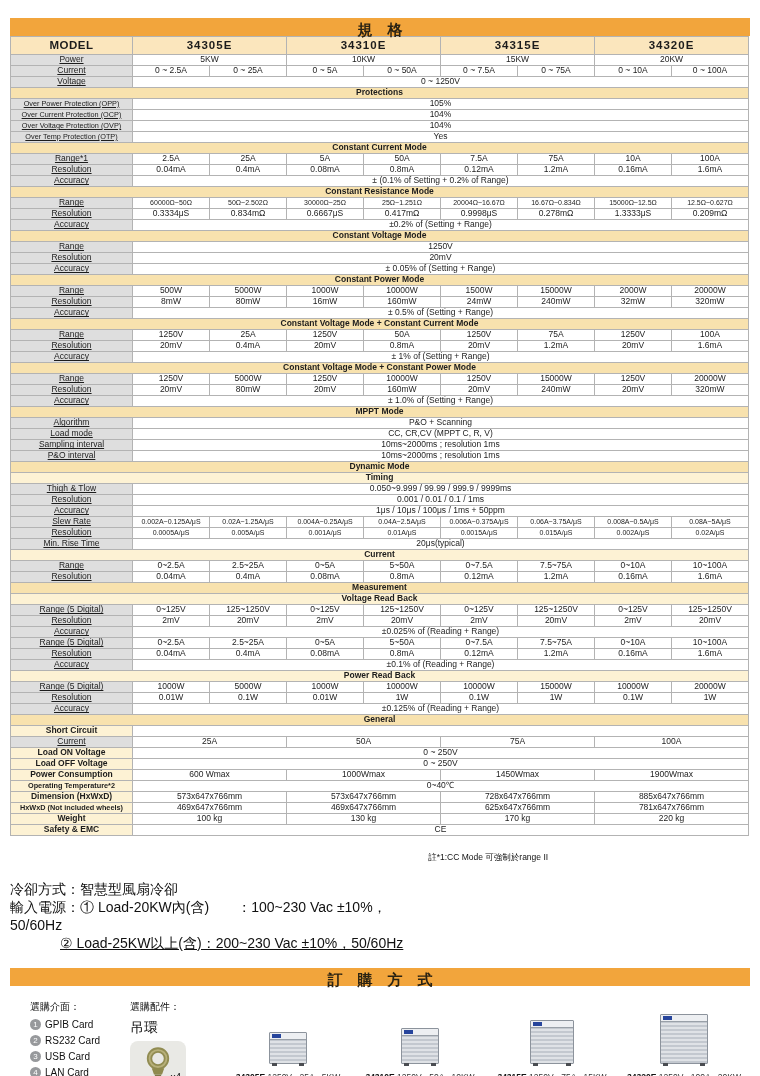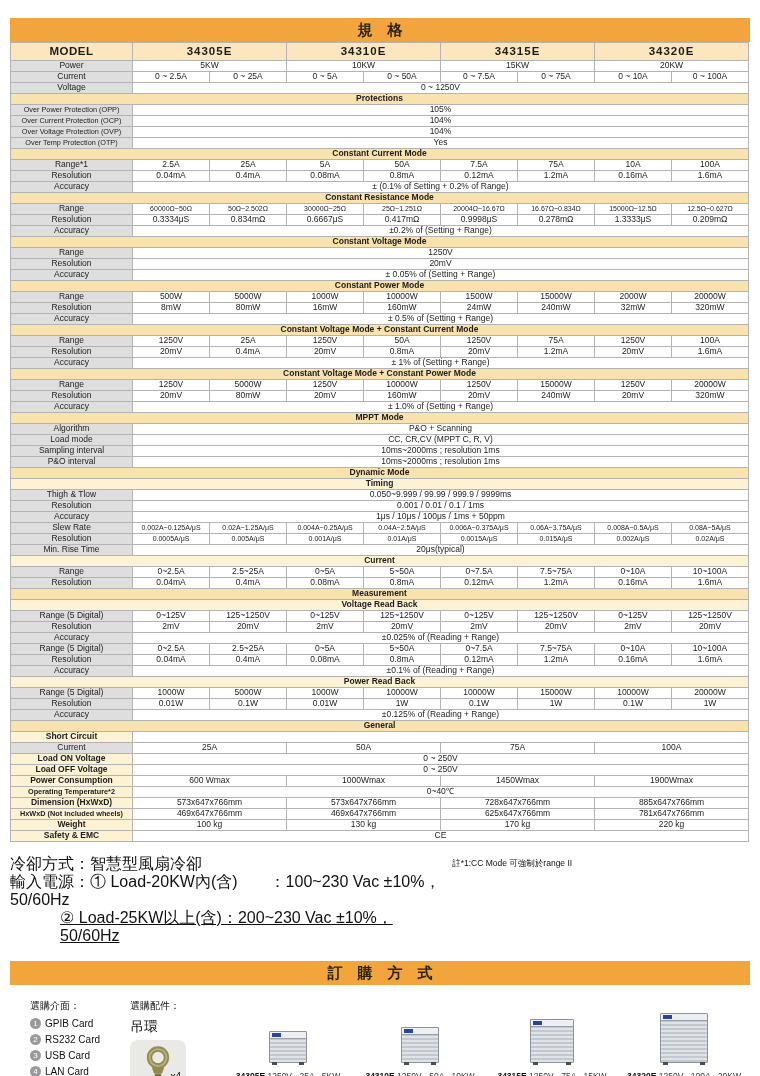--- a/index.html
+++ b/index.html
@@ -1,37 +1,37 @@
 <!DOCTYPE html>
 <html><head>
 <meta charset="utf-8">
 <style>
   html,body { margin:0; padding:0; background:#ffffff; }
   body { width:760px; height:1076px; font-family:"Liberation Sans", sans-serif; color:#222; overflow:hidden; }
   .page { padding:18px 10px 0 10px; }
 
-  .banner { width:740px; height:24px; background:#f2a53c; text-align:center;
+  .banner { width:740px; height:18px; background:#f2a53c; text-align:center;
             font-weight:bold; font-size:15px; line-height:23px; color:#2b2313; }
 
   table.spec { border-collapse:collapse; width:683px; table-layout:fixed; margin-top:0; }
   table.spec td { border:1px solid #b3b3b3; font-size:8.5px; line-height:1.1; height:10px;
                   padding:0 1px; text-align:center; white-space:nowrap; overflow:hidden; color:#1c1c1c; }
   td.lab { text-align:left; padding-left:3px; }
-  td.lab.g { background:#dedede; }
+  td.lab.g { background:#dedede;text-decoration:underline; }
   td.lab.c { background:#fdf2d4; font-weight:bold; }
   tr.model td { background:#fbe6bd; font-weight:bold; font-size:11.5px; height:17px; letter-spacing:1px; }
   tr.model td.lab { letter-spacing:0.5px; }
   td.sec { background:#f8e2ae; font-weight:bold; text-align:left; padding-left:3px; }
   td.sub { background:#fdf2d4; font-weight:bold; text-align:left; padding-left:3px; }
   tr.sm td { font-size:7px; }
   tr.sm td.lab { font-size:8.5px; }
   tr.sml td.lab { font-size:7.3px; }
 
   .notes { width:740px; display:flex; justify-content:space-between; margin-top:13px; }
-  .notes-left { font-size:16px; line-height:18px; color:#111; }
+  .notes-left { font-size:14px; line-height:18px; color:#111;margin-top:31px; }
   .notes-left .indent { padding-left:50px;text-decoration:underline; }
   .notes-right { font-size:8.5px; line-height:16px; color:#111; width:330px; }
 
   .banner2 { margin-top:16px; }
 
   .ordering { width:740px; display:flex; margin-top:14px; align-items:flex-start; }
   .interfaces { width:100px;margin-left:20px; }
   .block-title { font-size:10px; font-weight:normal; color:#111; margin-bottom:5px; }
   .iface-item { display:flex; align-items:center; font-size:10px; margin-bottom:5px; color:#111; }
   .num-circle { display:inline-block; width:11px; height:11px; border-radius:50%; background:#97999c;

